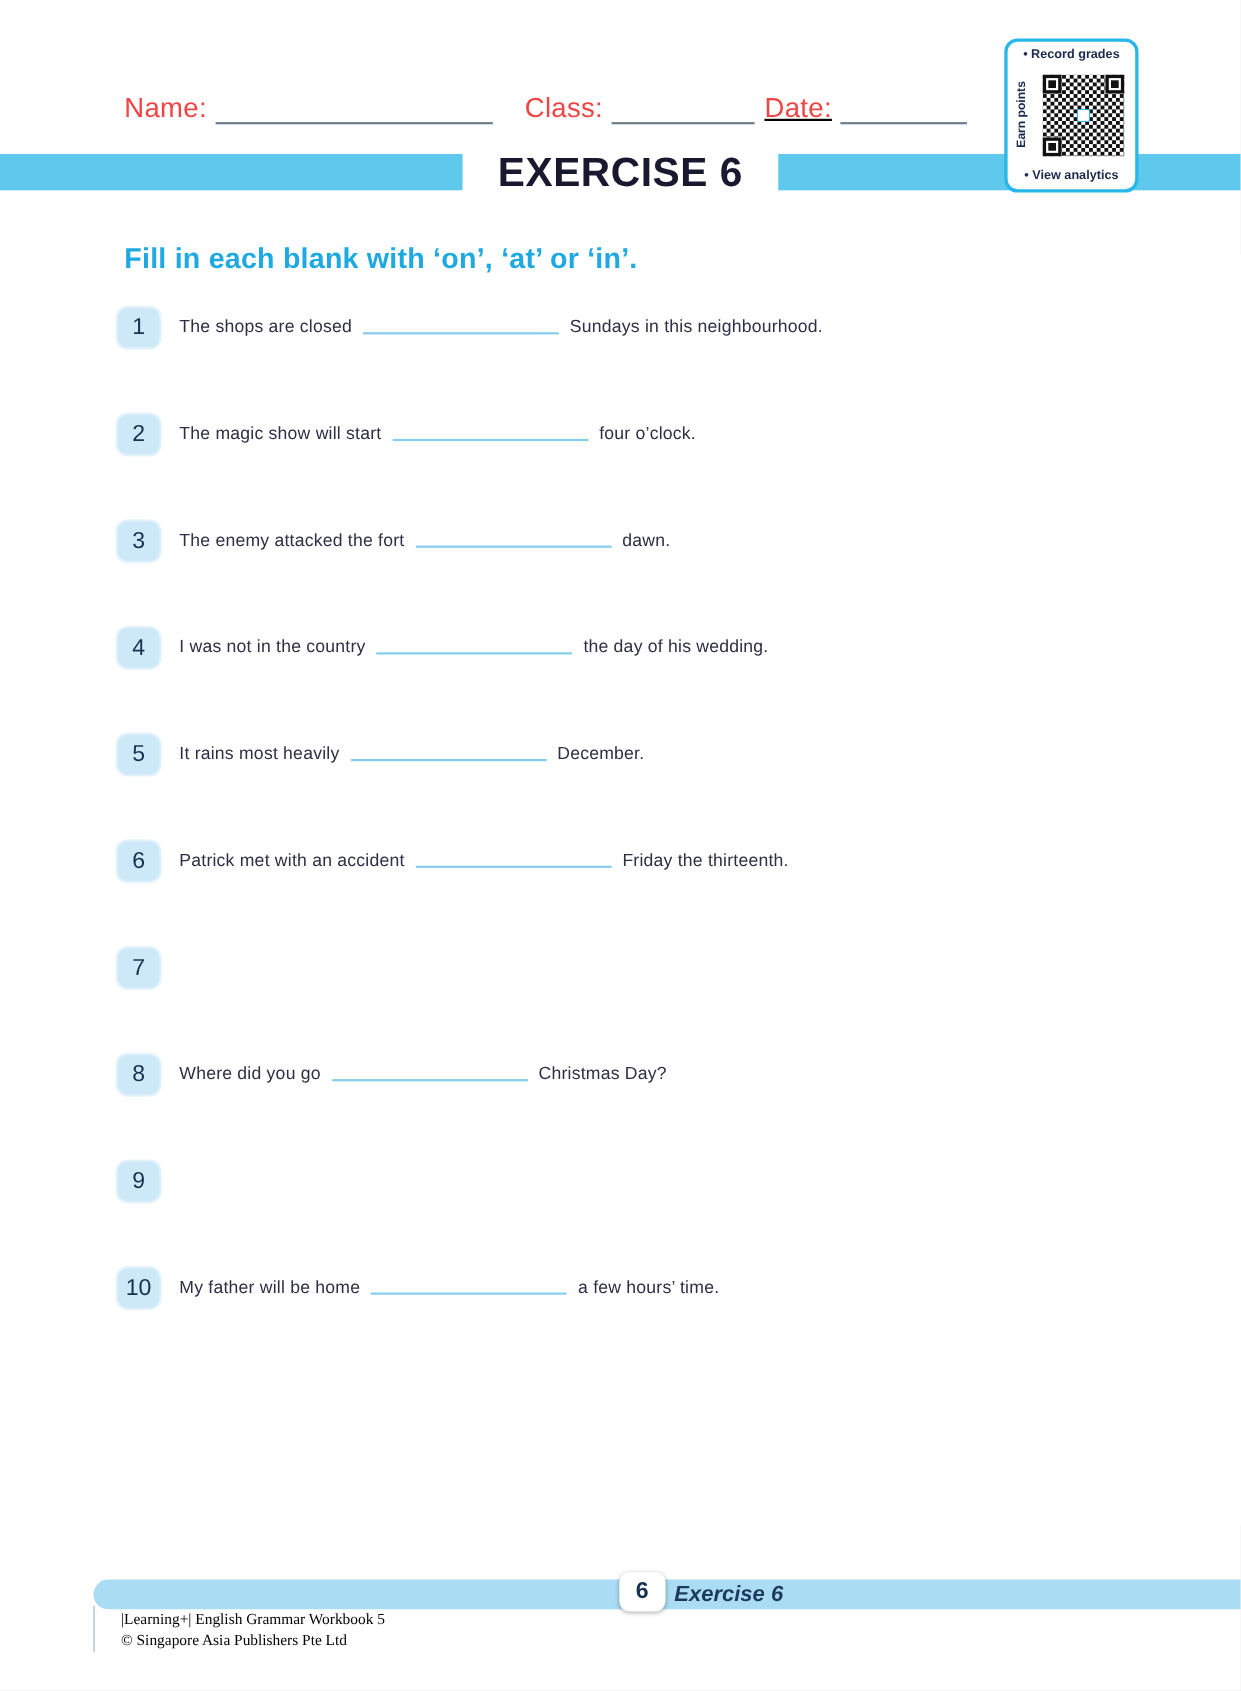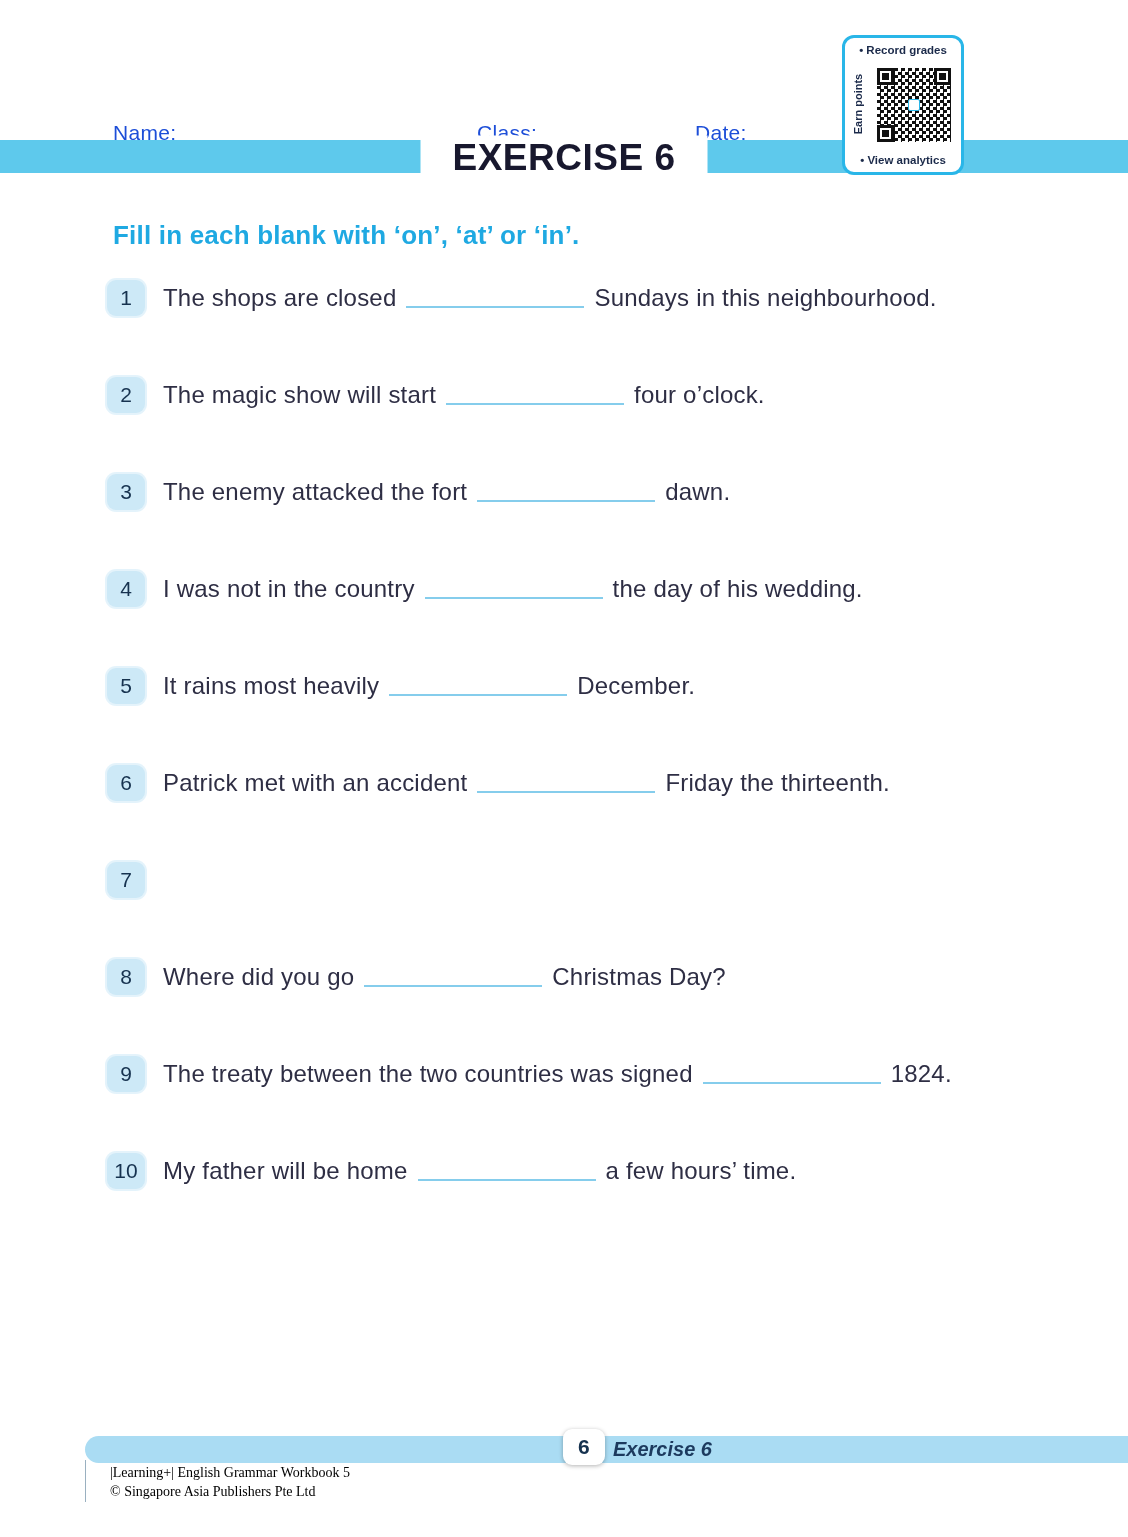--- a/index.html
+++ b/index.html
@@ -9,32 +9,32 @@
     position: relative;
     width: 1128px;
     height: 1537px;
     background: #ffffff;
     margin: 0 auto;
     overflow: hidden;
   }
 
   
   .field { position: absolute; top: 84px; display: flex; align-items: flex-end; }
-  .field .label { color: #1d4ed8; font-size: 21px; letter-spacing: 0.3px; margin-top: 37px; }
+  .field .label { color: #ef4444; font-size: 25px; letter-spacing: 0.3px; }
   .field .write-line { display: inline-block; border-bottom: 2px solid #6b7d8d; margin-left: 8px; height: 24px; }
   .field-name  { left: 113px; }
   .field-name  .write-line { width: 252px; }
   .field-class { left: 477px; }
   .field-class .write-line { width: 130px; }
   .field-date  { left: 695px; text-decoration: underline; }
   .field-date  .write-line { width: 115px; }
 
   
   .qr-box {
-    position: absolute; top: 35px; left: 842px;
+    position: absolute; top: 35px; left: 913px;
     width: 122px; height: 140px;
     background: #fff; border: 3px solid #29b6e8; border-radius: 12px;
     z-index: 5;
     text-decoration: underline;
   }
   .qr-top, .qr-bottom {
     position: absolute; left: 0; right: 0; text-align: center;
     font-size: 11.5px; font-weight: bold; color: #1b2a4a; white-space: nowrap;
   }
   .qr-top { top: 6px; }
@@ -77,21 +77,21 @@
   .q-num {
     flex: 0 0 auto;
     min-width: 38px; height: 36px; padding: 0 4px;
     display: flex; align-items: center; justify-content: center;
     background: #cde9f7; color: #16324f;
     border-radius: 9px; font-size: 21px;
     box-shadow: 0 0 0 2px rgba(205,233,247,0.55);
   }
   .q-text {
     margin-left: 18px;
-    font-size: 24px; color: #2e2e44; letter-spacing: 0.2px; white-space: nowrap;
+    font-size: 16px; color: #2e2e44; letter-spacing: 0.2px; white-space: nowrap;
   }
   .blank {
     display: inline-block; width: 178px; height: 2px;
     border-bottom: 2px solid #85cdec;
     vertical-align: -2px; margin: 0 10px;
   }
   .q-text .bold { font-weight: bold; }
 
   
   .footer-bar {
@@ -187,21 +187,20 @@
       <span class="q-num">7</span>
     </div>
 
     <div class="q-row">
       <span class="q-num">8</span>
       <p class="q-text"><span>Where did you go</span><span class="blank"></span><span>Christmas Day?</span></p>
     </div>
 
     <div class="q-row">
       <span class="q-num">9</span>
-      <p class="q-text"><span>The treaty between the two countries was signed</span><span class="blank"></span><span>1824.</span></p>
     </div>
 
     <div class="q-row">
       <span class="q-num">10</span>
       <p class="q-text"><span>My father will be home</span><span class="blank"></span><span>a few hours’ time.</span></p>
     </div>
 
   </div>
 
   <div class="footer-bar">

